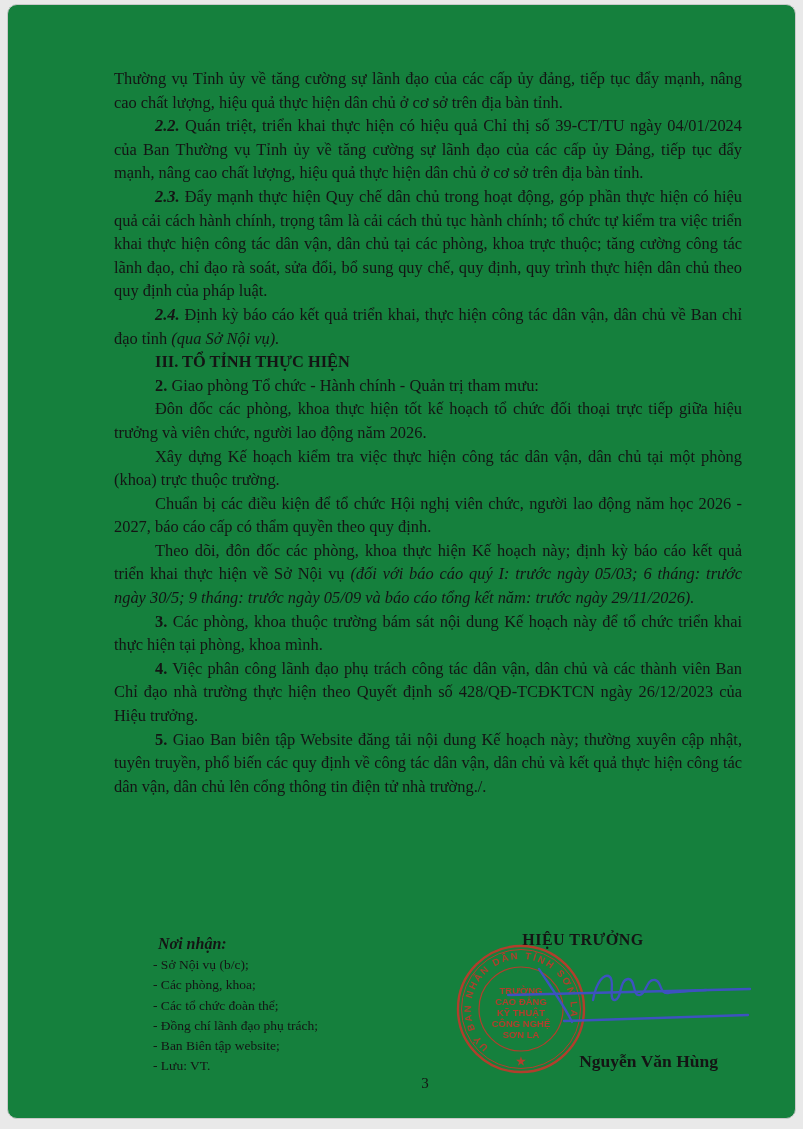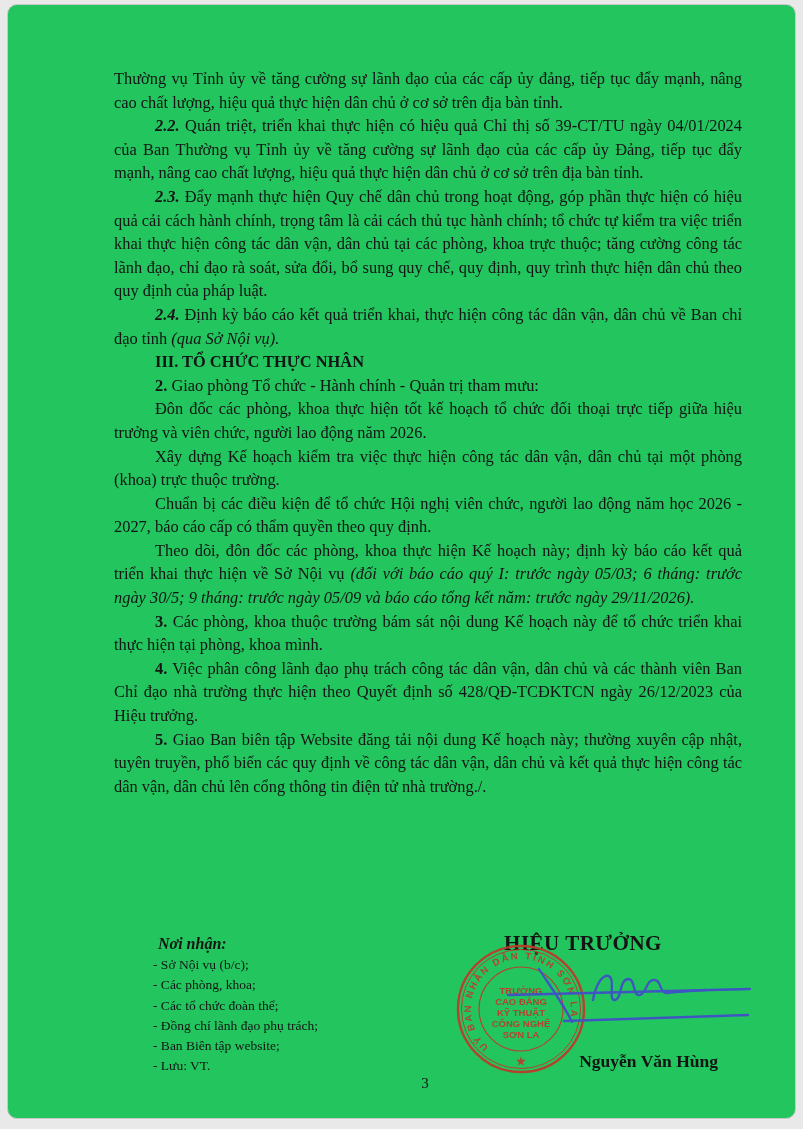--- a/index.html
+++ b/index.html
@@ -1,47 +1,47 @@
 <!DOCTYPE html>
 <html><head>
 <meta charset="utf-8">
 <style>
   html,body{margin:0;padding:0;}
   .screen{position:relative;width:803px;height:1129px;background:#e9e9e9;overflow:hidden;
           font-family:"Liberation Serif",serif;color:#141414;}
-  .page{position:absolute;left:7px;top:4px;width:787px;height:1113px;background:#22c55e;
+  .page{position:absolute;left:7px;top:4px;width:787px;height:1113px;background:#15803d;
         border:1px solid #c9c9c9;border-radius:10px;}
   .doc-body{position:absolute;left:106px;top:62px;width:628px;text-align:justify;
             font-size:16.4px;line-height:23.6px;}
   .para{margin:0;text-indent:41px;}
   .para.noindent{text-indent:0;}
   .b{font-weight:bold;}
   .i{font-style:italic;}
   .recipients{position:absolute;left:145px;top:929px;font-size:13.5px;line-height:20.2px;}
   .recipients .rhead{font-weight:bold;font-style:italic;font-size:16px;padding-left:5px;margin-bottom:1px;}
   .sign-title{position:absolute;left:450px;top:926px;width:250px;text-align:center;
-              font-weight:bold;font-size:21px;letter-spacing:.5px;}
+              font-weight:bold;font-size:16px;letter-spacing:.5px;}
   .sign-name{position:absolute;left:450px;top:1046px;width:260px;text-align:right;
              font-weight:bold;font-size:17.5px;}
   .seal{position:absolute;left:447px;top:938px;width:132px;height:132px;opacity:.92;}
   .signature-ink{position:absolute;left:488px;top:948px;width:262px;height:78px;}
   .page-number{position:absolute;left:404px;top:1070px;width:26px;text-align:center;font-size:15px;}
 </style>
 </head>
 <body>
 
 <div class="screen">
   <div class="page">
 
     <div class="doc-body">
         <p class="para noindent"><span>Thường vụ Tỉnh ủy về tăng cường sự lãnh đạo của các cấp ủy đảng, tiếp tục đẩy mạnh, nâng cao chất lượng, hiệu quả thực hiện dân chủ ở cơ sở trên địa bàn tỉnh.</span></p>
         <p class="para"><span class="b i">2.2.</span><span> Quán triệt, triển khai thực hiện có hiệu quả Chỉ thị số 39-CT/TU ngày 04/01/2024 của Ban Thường vụ Tỉnh ủy về tăng cường sự lãnh đạo của các cấp ủy Đảng, tiếp tục đẩy mạnh, nâng cao chất lượng, hiệu quả thực hiện dân chủ ở cơ sở trên địa bàn tỉnh.</span></p>
         <p class="para"><span class="b i">2.3.</span><span> Đẩy mạnh thực hiện Quy chế dân chủ trong hoạt động, góp phần thực hiện có hiệu quả cải cách hành chính, trọng tâm là cải cách thủ tục hành chính; tổ chức tự kiểm tra việc triển khai thực hiện công tác dân vận, dân chủ tại các phòng, khoa trực thuộc; tăng cường công tác lãnh đạo, chỉ đạo rà soát, sửa đổi, bổ sung quy chế, quy định, quy trình thực hiện dân chủ theo quy định của pháp luật.</span></p>
         <p class="para"><span class="b i">2.4.</span><span> Định kỳ báo cáo kết quả triển khai, thực hiện công tác dân vận, dân chủ về Ban chỉ đạo tỉnh </span><span class="i">(qua Sở Nội vụ).</span></p>
-        <p class="para"><span class="b">III. TỔ CHỨC THỰC NHÂN</span></p>
+        <p class="para"><span class="b">III. TỔ TỈNH THỰC HIỆN</span></p>
         <p class="para"><span class="b">2.</span><span> Giao phòng Tổ chức - Hành chính - Quản trị tham mưu:</span></p>
         <p class="para"><span>Đôn đốc các phòng, khoa thực hiện tốt kế hoạch tổ chức đối thoại trực tiếp giữa hiệu trưởng và viên chức, người lao động năm 2026.</span></p>
         <p class="para"><span>Xây dựng Kế hoạch kiểm tra việc thực hiện công tác dân vận, dân chủ tại một phòng (khoa) trực thuộc trường.</span></p>
         <p class="para"><span>Chuẩn bị các điều kiện để tổ chức Hội nghị viên chức, người lao động năm học 2026 - 2027, báo cáo cấp có thẩm quyền theo quy định.</span></p>
         <p class="para"><span>Theo dõi, đôn đốc các phòng, khoa thực hiện Kế hoạch này; định kỳ báo cáo kết quả triển khai thực hiện về Sở Nội vụ </span><span class="i">(đối với báo cáo quý I: trước ngày 05/03; 6 tháng: trước ngày 30/5; 9 tháng: trước ngày 05/09  và báo cáo tổng kết năm: trước ngày 29/11/2026).</span></p>
         <p class="para"><span class="b">3.</span><span> Các phòng, khoa thuộc trường bám sát nội dung Kế hoạch này để tổ chức triển khai thực hiện tại phòng, khoa mình.</span></p>
         <p class="para"><span class="b">4.</span><span> Việc phân công lãnh đạo phụ trách công tác dân vận, dân chủ và các thành viên Ban Chỉ đạo nhà trường thực hiện theo Quyết định số 428/QĐ-TCĐKTCN ngày 26/12/2023 của Hiệu trưởng.</span></p>
         <p class="para"><span class="b">5.</span><span> Giao Ban biên tập Website đăng tải nội dung Kế hoạch này; thường xuyên cập nhật, tuyên truyền, phổ biến các quy định về công tác dân vận, dân chủ và kết quả thực hiện công tác dân vận, dân chủ lên cổng thông tin điện tử nhà trường./.</span></p>
       </div>
 

